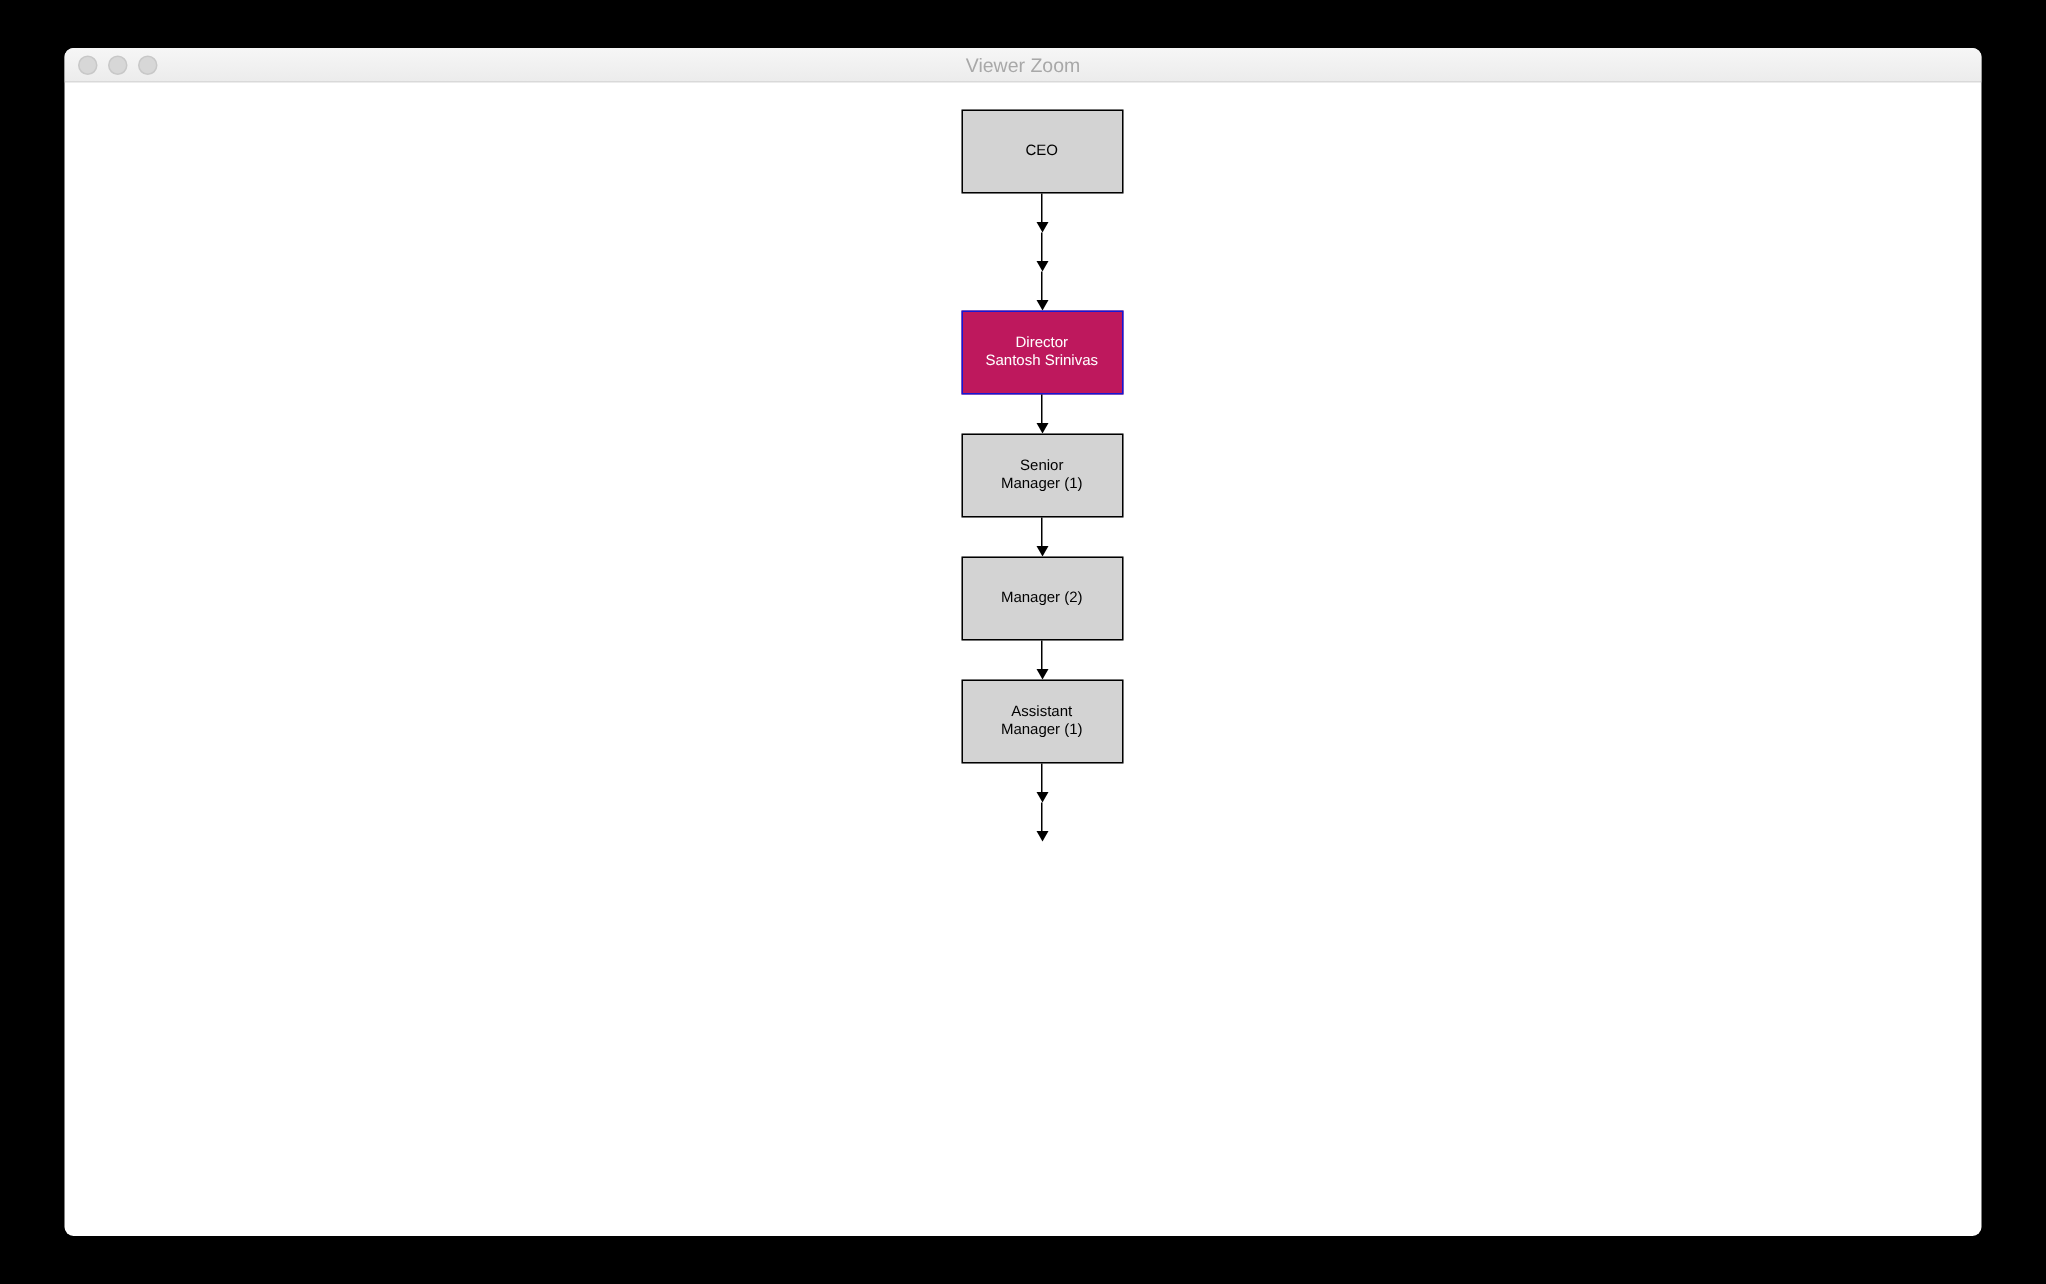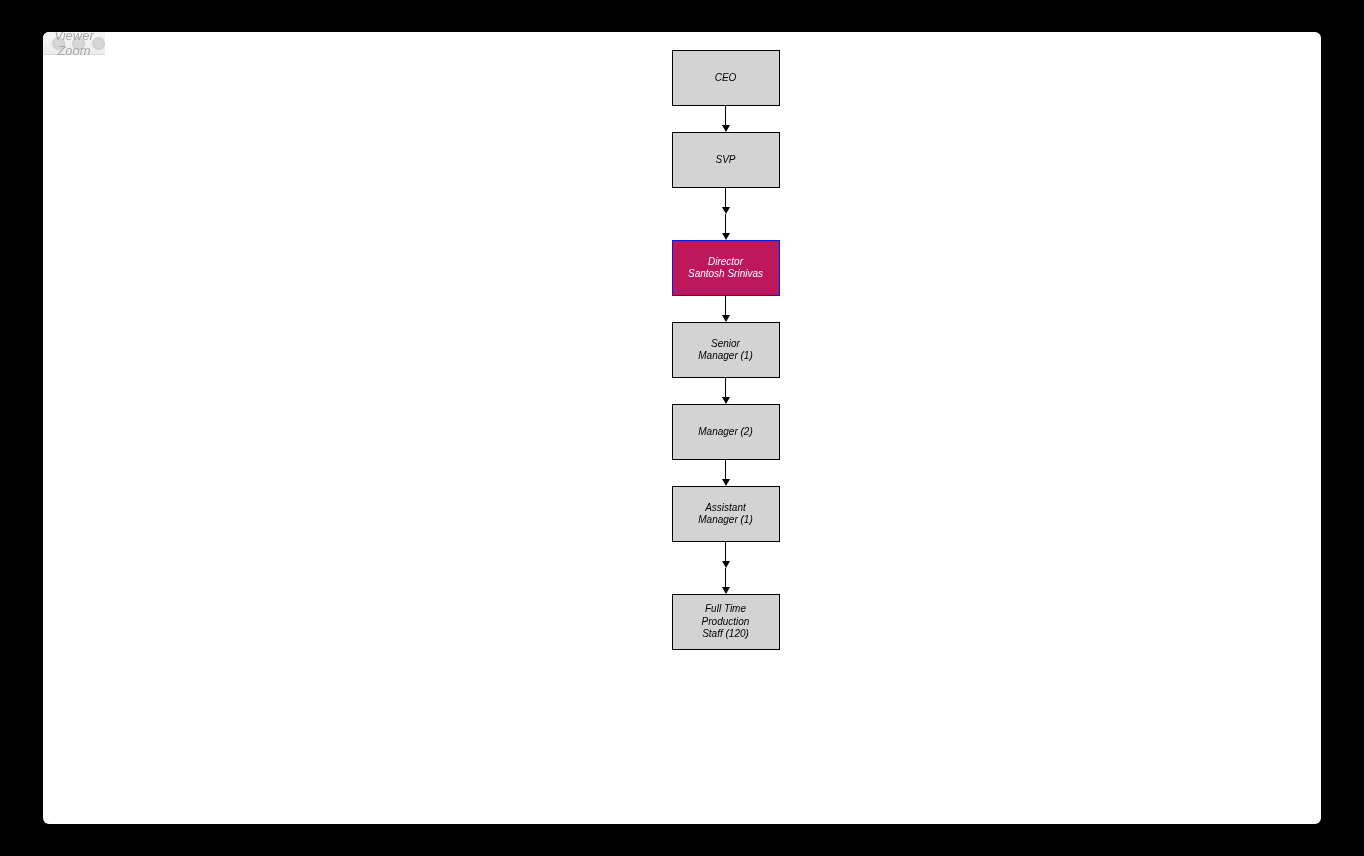--- a/index.html
+++ b/index.html
@@ -17,22 +17,21 @@
     height: 856px;
   }
   .window {
     background: #fff;
     width: 1278px;
     height: 792px;
     border-radius: 6px;
     overflow: hidden;
     box-shadow: 0 0 0 1px rgba(0,0,0,0.05);
     display: flex;
-    flex-direction: row;
-    font-style: italic;
+    flex-direction: column;
   }
   .titlebar {
     height: 22px;
     background: linear-gradient(#f6f6f6, #ececec);
     border-bottom: 1px solid #d9d9d9;
     display: flex;
     align-items: center;
     position: relative;
     flex: 0 0 auto;
   }
@@ -123,21 +122,20 @@
     </div>
     <div class="title">Viewer Zoom</div>
   </div>
   <div class="content">
     <div class="diagram" id="diagram">
         <div class="node"><span>CEO</span></div>
         <div class="arrow">
           <div class="shaft"></div>
           <div class="head"></div>
         </div>
-        <div class="node"><span>SVP</span></div>
         <div class="arrow">
           <div class="shaft"></div>
           <div class="head"></div>
         </div>
         <div class="arrow">
           <div class="shaft"></div>
           <div class="head"></div>
         </div>
         <div class="node highlight"><span>Director
 Santosh Srinivas</span></div>
@@ -159,18 +157,15 @@
         <div class="node"><span>Assistant
 Manager (1)</span></div>
         <div class="arrow">
           <div class="shaft"></div>
           <div class="head"></div>
         </div>
         <div class="arrow">
           <div class="shaft"></div>
           <div class="head"></div>
         </div>
-        <div class="node"><span>Full Time
-Production
-Staff (120)</span></div>
       </div>
   </div>
 </div>
 
 </body></html>

